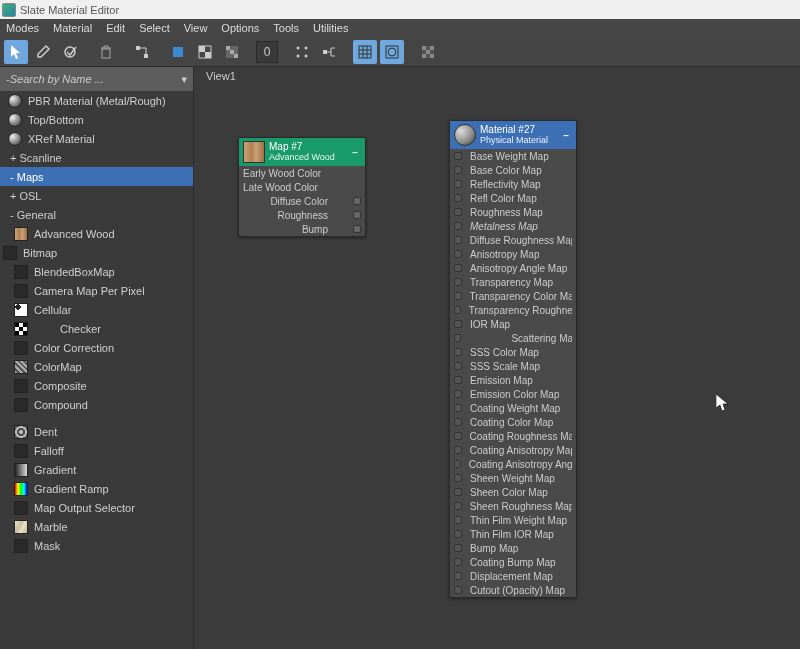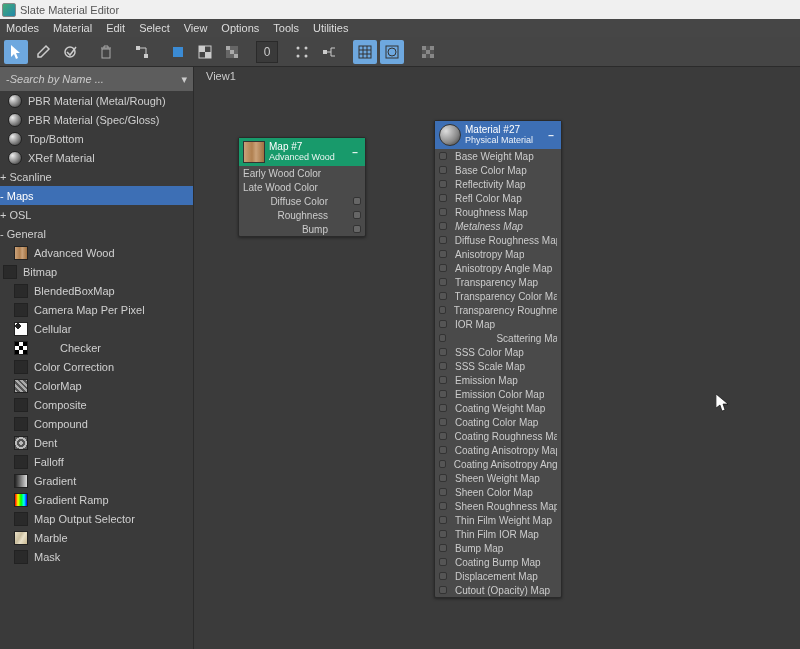--- a/index.html
+++ b/index.html
@@ -22,21 +22,21 @@
 
   .sidebar { width: 194px; background: #3a3a3a; display: flex; flex-direction: column; border-right:1px solid #2b2b2b; }
   .searchbar { height: 24px; background: #5d5d5d; display: flex; align-items: center; padding: 0 6px; color: #ccc; font-size: 11px; }
   .searchbar input { flex:1; background: transparent; border: none; color: #ccc; font-size: 11px; outline: none; }
   .searchbar input::placeholder { color: #ccc; font-style: italic; }
 
   .sb-scroll { flex:1; overflow: hidden; }
   .sb-section { background:#3a3a3a; }
   .sb-item { display:flex; align-items:center; height:19px; padding-left:8px; gap:6px; color:#d0d0d0; cursor:default; }
   .sb-swatch { width:14px; height:14px; border:1px solid #222; background:#888; flex-shrink:0; }
-  .sb-header { height:19px; display:flex; align-items:center; padding-left:0; background:#3a3a3a; color:#d0d0d0; font-size:11px; }
+  .sb-header { height:19px; display:flex; align-items:center; padding-left:10px; background:#3a3a3a; color:#d0d0d0; font-size:11px; }
   .sb-header.maps { background:#3d6fb5; color:#fff; }
 
   .canvas { flex:1; background:#3b3b3b; position:relative; }
   .view-tab { position:absolute; top:0; left:6px; height:18px; line-height:18px; padding:0 6px; color:#ccc; font-size:11px; }
 
   
   .node { position:absolute; background:#4a4a4a; border:1px solid #2a2a2a; border-radius:2px; box-shadow:0 1px 3px rgba(0,0,0,0.4); font-size:10px; }
   .node-header { display:flex; align-items:center; height:28px; padding:0 4px; gap:4px; }
   .node-header.green { background:#189a6b; color:#fff; }
   .node-header.blue { background:#3d6fb5; color:#fff; }
@@ -191,24 +191,20 @@
       <span style="padding-left:4px;">▾</span>
     </div>
     <div class="sb-scroll">
       <div class="sb-section" id="sb-materials">
           <div class="sb-item">
             <div class="sb-swatch sw-sphere"></div>
             <span>PBR Material (Metal/Rough)</span>
           </div>
           <div class="sb-item">
             <div class="sb-swatch sw-sphere"></div>
-            <span>PBR Material (Spec/Gloss)</span>
-          </div>
-          <div class="sb-item">
-            <div class="sb-swatch sw-sphere"></div>
             <span>Top/Bottom</span>
           </div>
           <div class="sb-item">
             <div class="sb-swatch sw-sphere"></div>
             <span>XRef Material</span>
           </div>
         </div>
       <div class="sb-header">+ Scanline</div>
       <div class="sb-header maps">- Maps</div>
       <div class="sb-header">+ OSL</div>
@@ -247,21 +243,21 @@
             <span>ColorMap</span>
           </div>
           <div class="sb-item" style="padding-left: 14px;">
             <div class="sb-swatch sw-dark"></div>
             <span>Composite</span>
           </div>
           <div class="sb-item" style="padding-left: 14px;">
             <div class="sb-swatch sw-dark"></div>
             <span>Compound</span>
           </div>
-          <div class="sb-item" style="padding-left: 14px;">
+          <div class="sb-item" style="padding-left: 14px; margin-top: 8px;">
             <div class="sb-swatch sw-dent"></div>
             <span>Dent</span>
           </div>
           <div class="sb-item" style="padding-left: 14px;">
             <div class="sb-swatch sw-dark"></div>
             <span>Falloff</span>
           </div>
           <div class="sb-item" style="padding-left: 14px;">
             <div class="sb-swatch sw-gradient"></div>
             <span>Gradient</span>
@@ -315,21 +311,21 @@
             <span>Roughness</span>
             <div class="socket out"></div>
           </div>
           <div class="node-row out">
             <span>Bump</span>
             <div class="socket out"></div>
           </div>
         </div>
     </div>
 
-    <div class="node" id="mat-node" style="left:240px; top:53px; width:128px;">
+    <div class="node" id="mat-node" style="left:255px; top:53px; width:128px;">
       <div class="node-header blue">
         <div class="node-thumb sw-matball"></div>
         <div class="node-titles">
           <span>Material #27</span>
           <span class="sub">Physical Material</span>
         </div>
         <div class="node-collapse">–</div>
       </div>
       <div id="mat-node-slots">
           <div class="node-row in">

